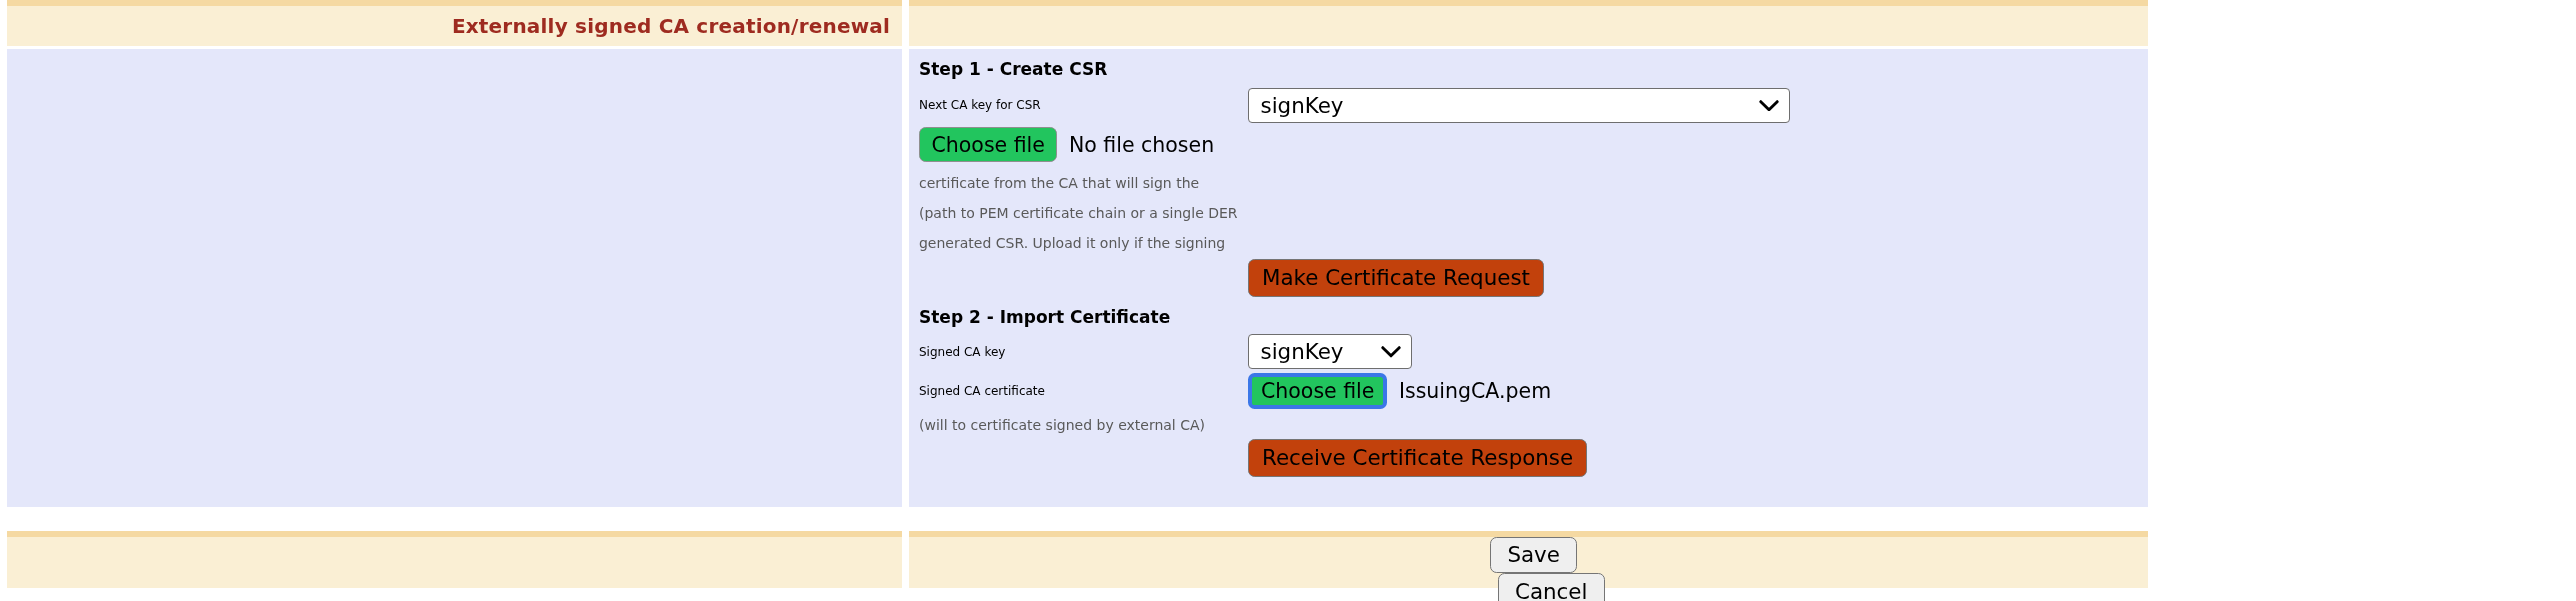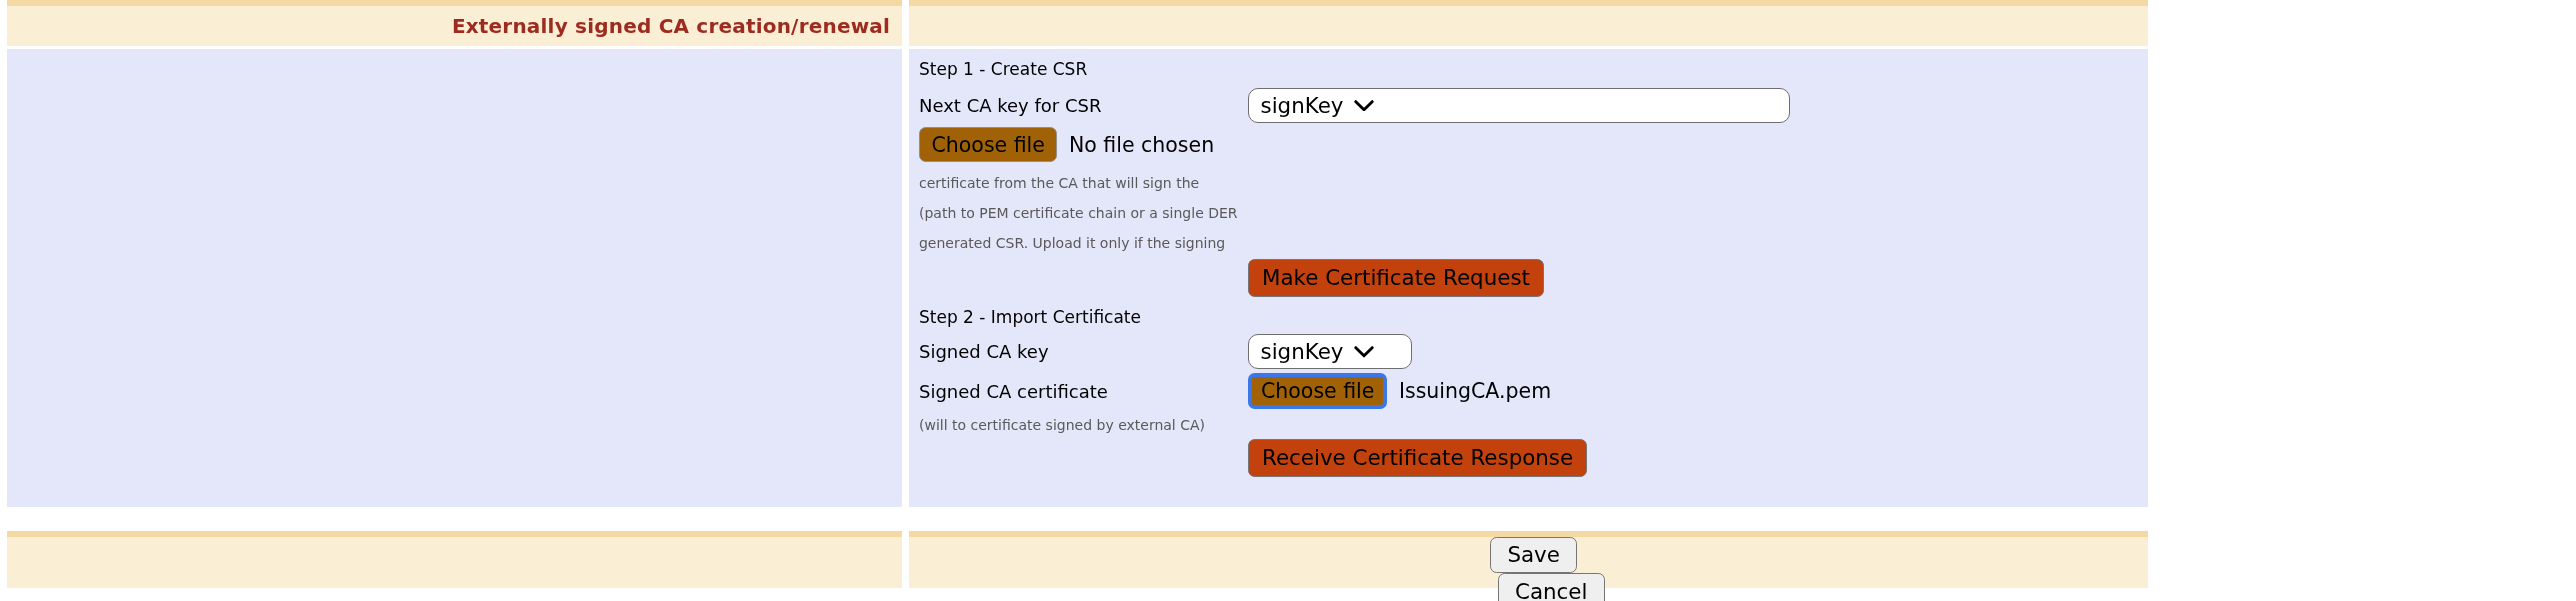--- a/index.html
+++ b/index.html
@@ -16,36 +16,36 @@
   .cell.left{width:895px;flex:none;}
   .cell.right{flex:1;}
   .tan{background:#FAEFD4;border-top:6.6px solid #F5D9A2;}
   .lav{background:#E4E7FA;}
   .header-row .cell{height:46px;}
   .content-row .cell{height:458px;}
   .footer-row .cell{height:57px;}
   .header-left{display:flex;align-items:center;justify-content:flex-end;padding-right:12.3px;}
   .page-title{color:#9E2B20;font-weight:bold;font-size:20px;letter-spacing:0.2px;}
   .form{padding:6.6px 16.4px 0 10px;overflow:hidden;}
-  .sect-h{font-weight:normal;font-size:17px;margin:3.3px 0 8.2px 0;}
+  .sect-h{font-weight:bold;font-size:17px;margin:3.3px 0 8.2px 0;}
   .sect-h.second{margin-top:10px;margin-bottom:6.6px;}
   .frow{display:flex;align-items:center;margin-bottom:3.3px;min-height:36px;}
-  .flabel{width:329px;flex:none;font-size:18px;}
+  .flabel{width:329px;flex:none;font-size:12px;}
   .fake-select{
-    background:#ffffff;border:1.6px solid #6E6E6E;border-radius:10px;height:35px;
-    display:flex;align-items:center;justify-content:flex-start;
+    background:#ffffff;border:1.6px solid #6E6E6E;border-radius:4px;height:35px;
+    display:flex;align-items:center;justify-content:space-between;
     padding:0 10px 0 11.5px;font-size:21.4px;box-sizing:border-box;cursor:default;
   }
   .w-lg{width:542px;}
   .w-sm{width:164px;}
   .chev{flex:none;margin-left:10px;}
   .filectl{display:flex;align-items:center;}
   .choose-btn{
     font-family:"DejaVu Sans",sans-serif;font-size:20.5px;color:#000;
-    background:#a16207;border:1.6px solid #8F8F8F;border-radius:6.6px;
+    background:#22c55e;border:1.6px solid #8F8F8F;border-radius:6.6px;
     padding:2.5px 11.5px;line-height:28px;
   }
   .choose-btn.focused{border:4.1px solid #3B77E8;padding:0 9px;}
   .fname{font-size:20.5px;margin-left:11.5px;}
   .help{font-size:14px;color:#595959;line-height:30px;margin:5px 0 1.6px 0;width:345px;}
   .help.single{line-height:23px;margin-top:5px;width:auto;}
   .action-btn{
     display:block;margin-left:329px;margin-top:1.6px;
     font-family:"DejaVu Sans",sans-serif;font-size:21.4px;color:#000;
     background:#c2410c;border:1.6px solid #757575;border-radius:6.6px;

